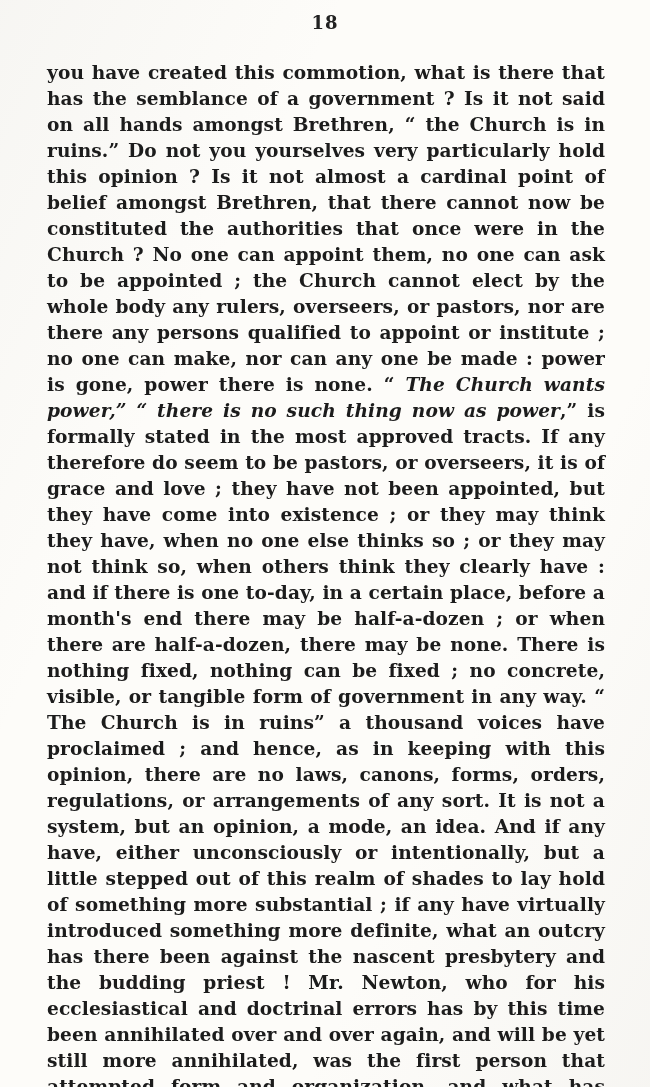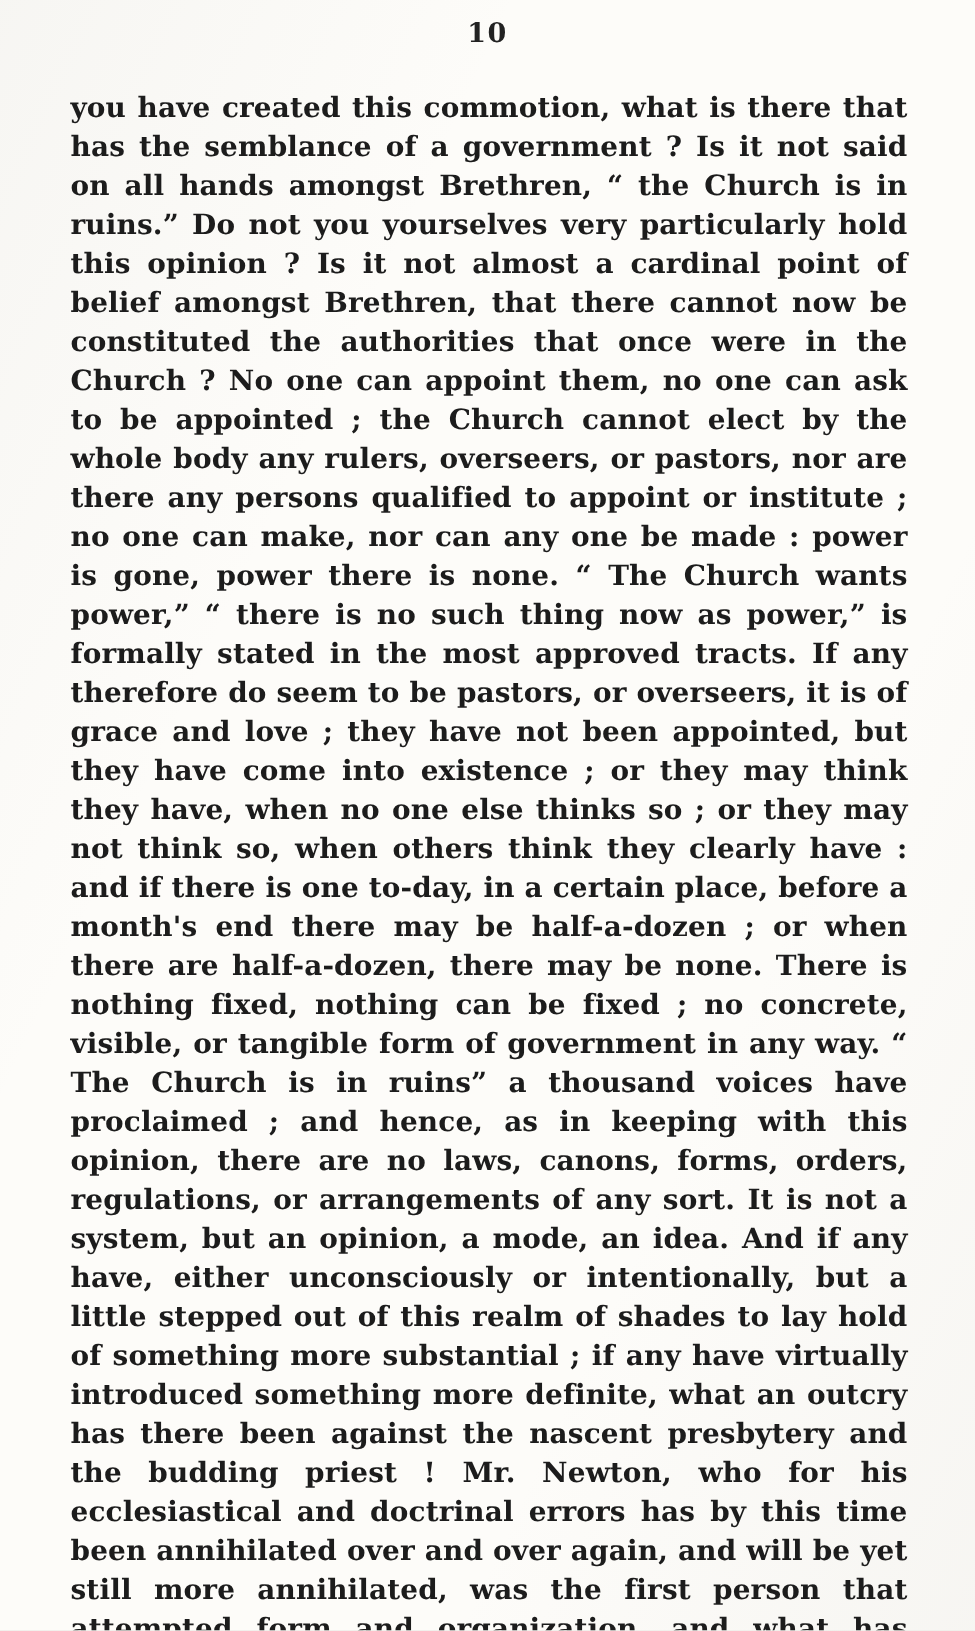--- a/index.html
+++ b/index.html
@@ -50,25 +50,26 @@
     line-height: 26px;
     font-weight: 600;
     text-align: justify;
     letter-spacing: 0.1px;
   }
   .text-block p {
     margin: 0;
     padding: 0;
   }
   .italic {
+    font-style: italic;
   }
 </style>
 </head>
 <body>
 
 <div class="page">
-  <div class="page-number">10</div>
+  <div class="page-number">18</div>
 
   <div class="text-block">
     <p><span>you have created this commotion, what is there that has the semblance of a government ?  Is it not said on all hands amongst Brethren, “ the Church is in ruins.”  Do not you yourselves very particularly hold this opinion ?  Is it not almost a cardinal point of belief amongst Brethren, that there cannot now be constituted the authorities that once were in the Church ?  No one can appoint them, no one can ask to be appointed ;  the Church cannot elect by the whole body any rulers, overseers, or pastors,  nor are there any persons qualified to appoint or institute ;  no one can make, nor can any one be made : power is gone, power there is none.  “ </span><span class="italic">The Church wants power,” “ there is no such thing now as power</span><span>,” is formally stated in the most approved tracts.   If any therefore do seem to be pastors, or overseers, it is of grace and love ;  they have not been appointed, but they have come into existence ;  or they may think they have, when no one else thinks so ;  or they may not think so, when others think they clearly have :  and if there is one to-day, in a certain place, before a month's end there may be half-a-dozen ;  or when there are half-a-dozen, there may be none.   There is nothing fixed,  nothing can be fixed ;  no concrete,  visible, or tangible form of government in any way.   “ The Church is in ruins” a thousand voices have proclaimed ;  and hence,  as in keeping with this opinion,  there are no laws,  canons,  forms,  orders, regulations, or arrangements of any sort.   It is not a system,  but an opinion,  a mode, an idea.   And if any have, either unconsciously or  intentionally,  but a little stepped out of this realm of shades to lay hold of something more substantial ;  if any have virtually introduced something more definite,  what an outcry has there been against the nascent presbytery and the budding priest !   Mr. Newton, who for his ecclesiastical and doctrinal errors has by this time been annihilated over and over again, and will be yet still more annihilated,  was the first person that attempted form and organization, and what has been the result ?   All this stormy period of controversy and separation, and the last outbreak of your decree !</span></p>
 
   </div>
 </div>
 
 </body></html>

